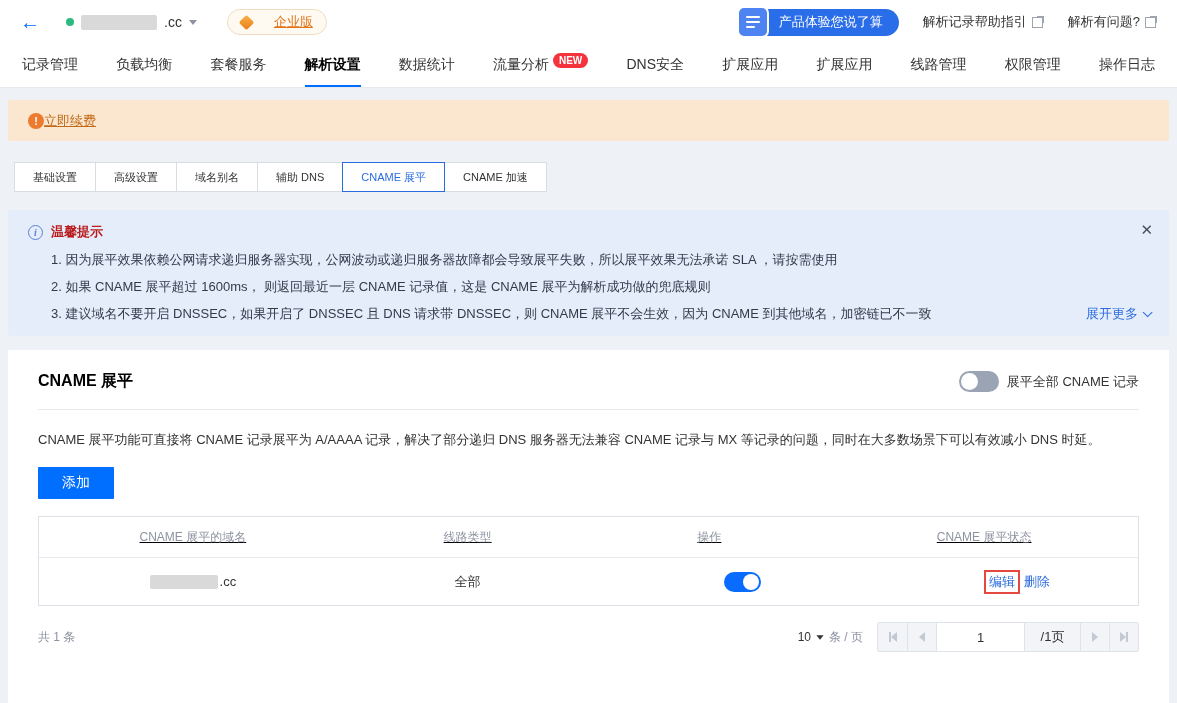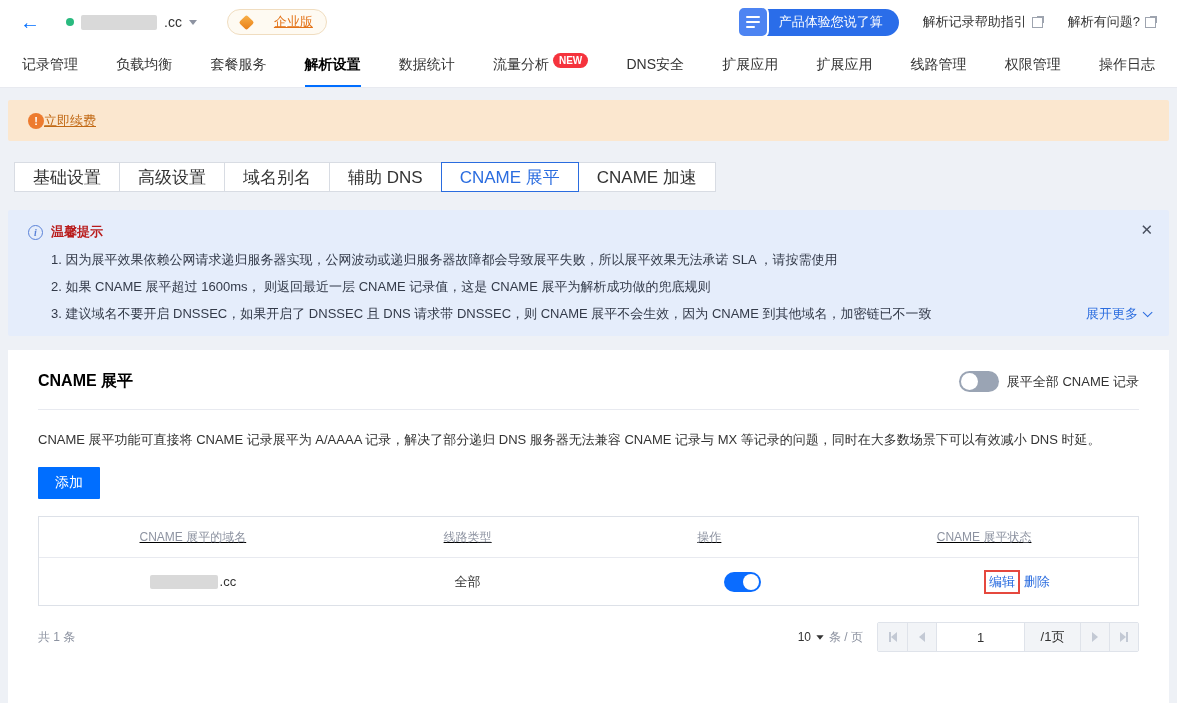--- a/index.html
+++ b/index.html
@@ -48,21 +48,21 @@
   .page { padding:12px 8px 0; height:615px; display:flex; flex-direction:column; }
 
   .alert { background:#fbe7cf; border-radius:2px; height:41px; display:flex; align-items:center;
     padding:0 20px; gap:9px; }
   .alert-icon { width:16px; height:16px; border-radius:50%; background:#ed7b2f; color:#fff;
     font-size:11px; font-weight:bold; display:flex; align-items:center; justify-content:center; flex:none; }
   .alert-text { font-size:13px; color:#c26a16; }
   .alert-link { font-size:13px; color:#c26a16; text-decoration:underline; cursor:pointer; }
 
   .subtabs { display:flex; margin:21px 0 0 6px; }
-  .subtab { background:#fff; border:1px solid #d8dce3; height:30px; padding:0 18px; font-size:17px;
+  .subtab { background:#fff; border:1px solid #d8dce3; height:30px; padding:0 18px; font-size:11px;
     color:#333; display:flex; align-items:center; margin-left:-1px; cursor:pointer; position:relative; }
   .subtab:first-child { margin-left:0; }
   .subtab.active { border-color:#2a6cdf; color:#2a6cdf; z-index:2; }
 
   .tips { background:#e5edfb; border-radius:2px; margin-top:18px; padding:13px 20px 14px; position:relative; }
   .tips-head { display:flex; align-items:center; gap:8px; }
   .info-icon { width:15px; height:15px; border-radius:50%; border:1.5px solid #5a82d8; color:#5a82d8;
     font-size:10px; font-style:italic; font-weight:bold; display:flex; align-items:center; justify-content:center;
     font-family:"Liberation Serif",serif; flex:none; }
   .tips-title { font-size:13px; font-weight:bold; color:#b91c1c; }
@@ -81,21 +81,21 @@
   .toggle-wrap { display:flex; align-items:center; gap:8px; }
   .toggle-label { font-size:13px; color:#333; }
 
   .switch { width:40px; height:21px; border-radius:11px; position:relative; cursor:pointer; flex:none; }
   .switch .knob { position:absolute; top:2px; width:17px; height:17px; border-radius:50%; background:#fff; }
   .switch.off { background:#9aa4b4; } .switch.off .knob { left:2px; }
   .switch.on { background:#0a6cff; } .switch.on .knob { right:2px; }
   .switch.small { width:37px; height:20px; } .switch.small .knob { width:16px; height:16px; }
 
   .desc { font-size:13px; color:#333; margin:21px 0 18px; }
-  .add-btn { background:#006eff; color:#fff; border:none; width:62px; height:32px; font-size:14px;
+  .add-btn { background:#006eff; color:#fff; border:none; width:76px; height:32px; font-size:14px;
     cursor:pointer; border-radius:1px; }
 
   .table { border:1px solid #dde1e8; margin-top:17px; }
   .thead, .trow { display:flex; align-items:center; }
   .thead { height:40px;text-decoration:underline; }
   .trow { height:48px; border-top:1px solid #e8eaf0; }
   .th, .td { text-align:center; display:flex; align-items:center; justify-content:center; }
   .th { font-size:12px; color:#8d93a1; }
   .td { font-size:13px; color:#333; }
   .col1 { width:28%; } .col2 { width:22%; } .col3 { width:28%; } .col4 { width:22%; }

